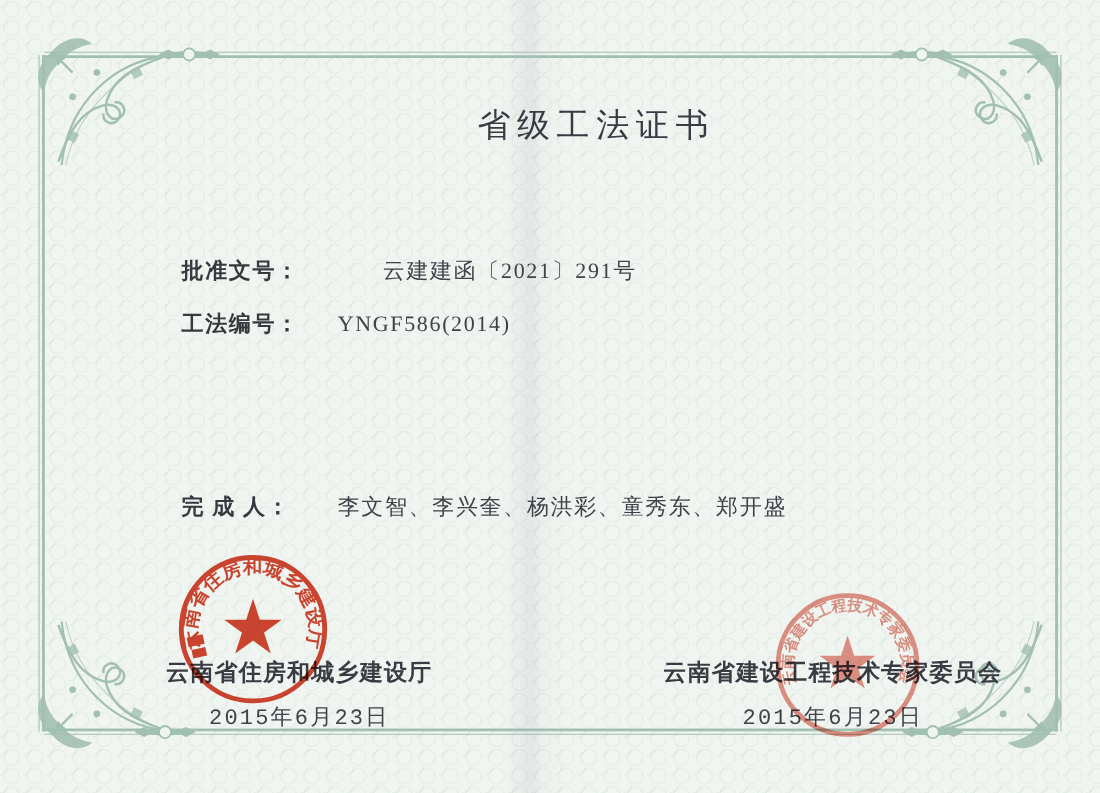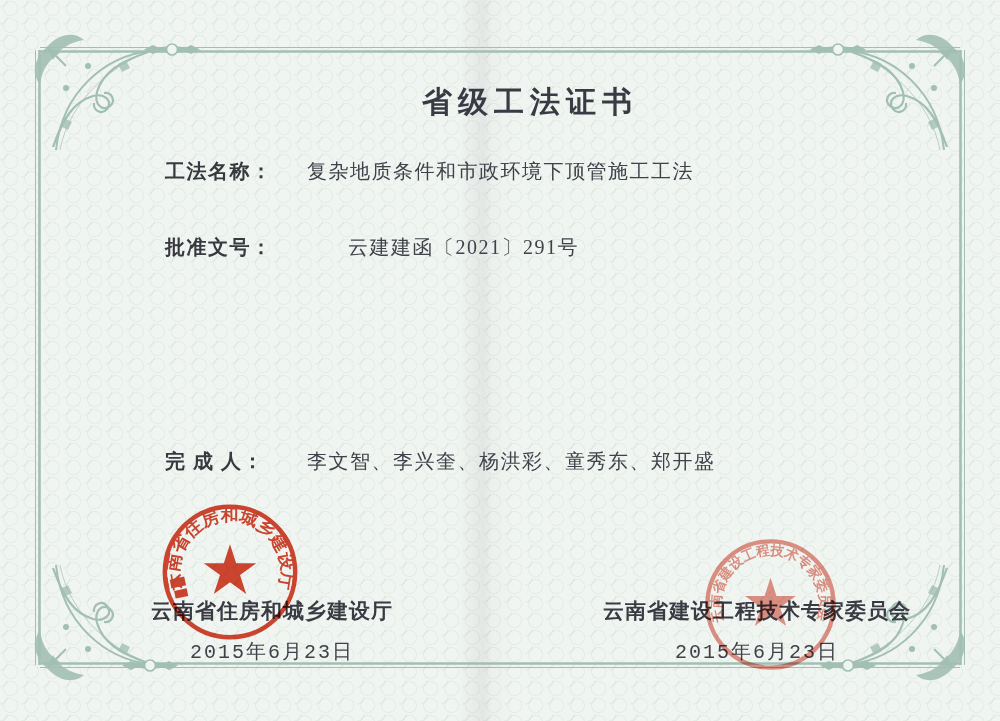--- a/index.html
+++ b/index.html
@@ -13,21 +13,21 @@
     font-family:"Liberation Serif","DejaVu Serif",serif;
     color:#3e3e46;
   }
   .fold{
     position:absolute; top:0; bottom:0; left:458px; width:56px; pointer-events:none;
     background:linear-gradient(to right, rgba(110,100,120,0) 0%, rgba(110,100,120,0.10) 45%, rgba(150,140,155,0.05) 60%, rgba(110,100,120,0) 100%);
   }
   svg.frame{position:absolute; left:0; top:0; width:1000px; height:721px; pointer-events:none;}
   .title{
     position:absolute; top:82px; left:530px; transform:translateX(-50%);
-    margin:0; font-size:30px; font-weight:bold; letter-spacing:6px; white-space:nowrap;
+    margin:12px; font-size:30px; font-weight:normal; letter-spacing:6px; white-space:nowrap;
     color:#3a3a44;
   }
   .row{position:absolute; left:165px; display:flex; font-size:20px; line-height:25px; letter-spacing:1.5px; white-space:nowrap;}
   .row .label{font-weight:bold; min-width:142px; color:#38383f;}
   .row .value{color:#41414a;}
   .row1{top:159px;} .row2{top:235px;gap:41px;} .row3{top:283px;} .row4{top:346px;} .row5{top:449px;}
   .sig{position:absolute; text-align:center; white-space:nowrap;}
   .sig .org{font-size:21px; font-weight:bold; letter-spacing:1px; color:#3a3a43;}
   .sig .date{font-size:20px; letter-spacing:2px; margin-top:13px; color:#41414a;font-family:Liberation Mono, monospace;}
   .sig-left{left:122px; top:597px; width:300px;}
@@ -81,30 +81,30 @@
     <use href="#corner" transform="translate(0,715) scale(1,-1)"></use>
     <use href="#corner" transform="translate(1000,715) scale(-1,-1)"></use>
     <use href="#knot" transform="translate(172,49.5)"></use>
     <use href="#knot" transform="translate(838,49.5)"></use>
     <use href="#knot" transform="translate(150,665.5)"></use>
     <use href="#knot" transform="translate(848,665.5)"></use>
   </svg>
 
   <h1 class="title">省级工法证书</h1>
 
-  <div class="row row1">
-    <span class="label">工法名称：</span>
-    <span class="value">复杂地质条件和市政环境下顶管施工工法</span>
-  </div>
 
   <div class="row row2">
     <span class="label">批准文号：</span>
     <span class="value">云建建函〔2021〕291号</span>
   </div>
 
+  <div class="row row3">
+    <span class="label">工法编号：</span>
+    <span class="value">YNGF586(2014)</span>
+  </div>
 
 
   <div class="row row5">
     <span class="label">完 成 人：</span>
     <span class="value">李文智、李兴奎、杨洪彩、童秀东、郑开盛</span>
   </div>
 
   <div class="sig sig-left">
     <div class="org">云南省住房和城乡建设厅</div>
     <div class="date">2015年6月23日</div>

